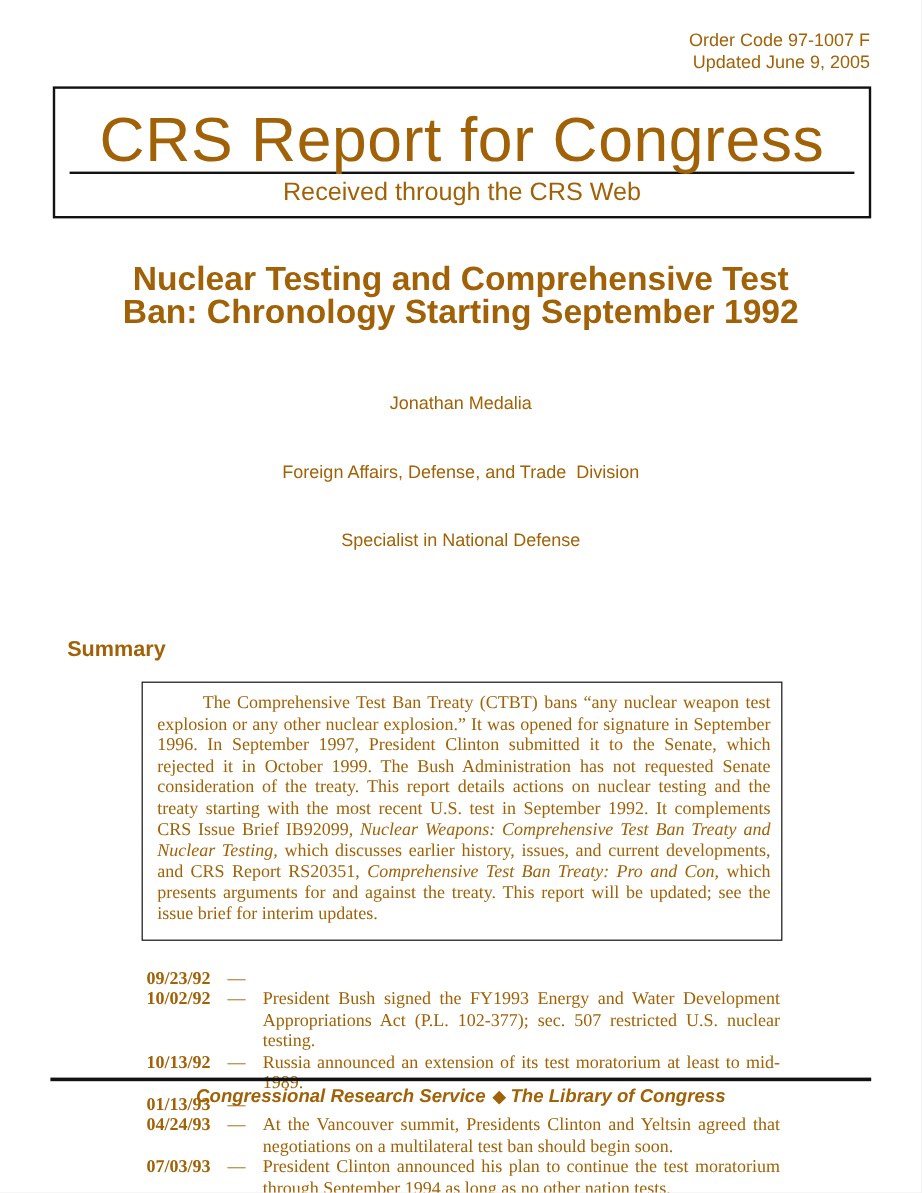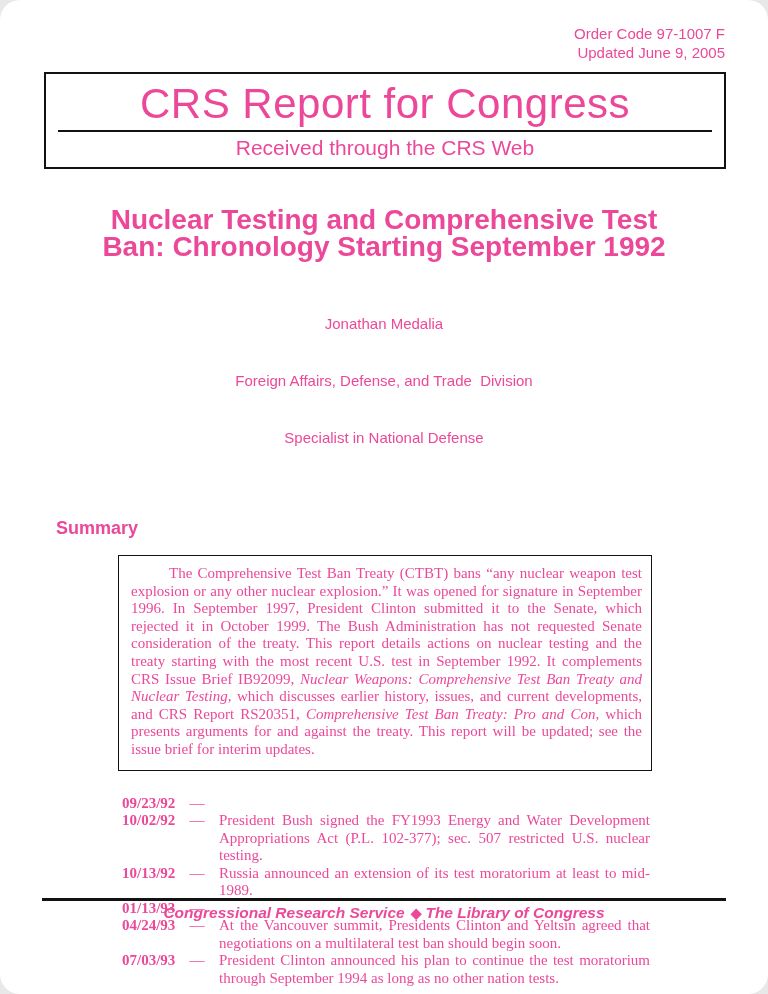--- a/index.html
+++ b/index.html
@@ -4,43 +4,42 @@
 <style>
   * { margin: 0; padding: 0; box-sizing: border-box; }
   html, body { background: #e8e8e8; }
   body { font-family: "Liberation Sans", sans-serif; }
   .page {
     position: relative;
     width: 768px;
     height: 994px;
     margin: 0 auto;
     background: #ffffff;
-    color: #ec4899;
+    color: #a16207;
     overflow: hidden;
-    border-radius: 20px;
   }
   
   .order-block {
     padding-top: 24px;
     margin-right: 43px;
     text-align: right;
     font-size: 15px;
     line-height: 19px;
   }
   
   .header-box {
     margin: 10px 42px 0 44px;
     border: 2.5px solid #121212;
     text-align: center;
     padding-bottom: 7px;
   }
   .crs-title {
-    font-size: 42px;
+    font-size: 52px;
     line-height: 50px;
-    padding-top: 5px;
+    padding-top: 18px;
     letter-spacing: 0.5px;
   }
   .crs-rule {
     height: 2px;
     background: #121212;
     margin: 1px 12px 4px 12px;
   }
   .crs-subtitle {
     font-size: 21px;
     line-height: 24px;

